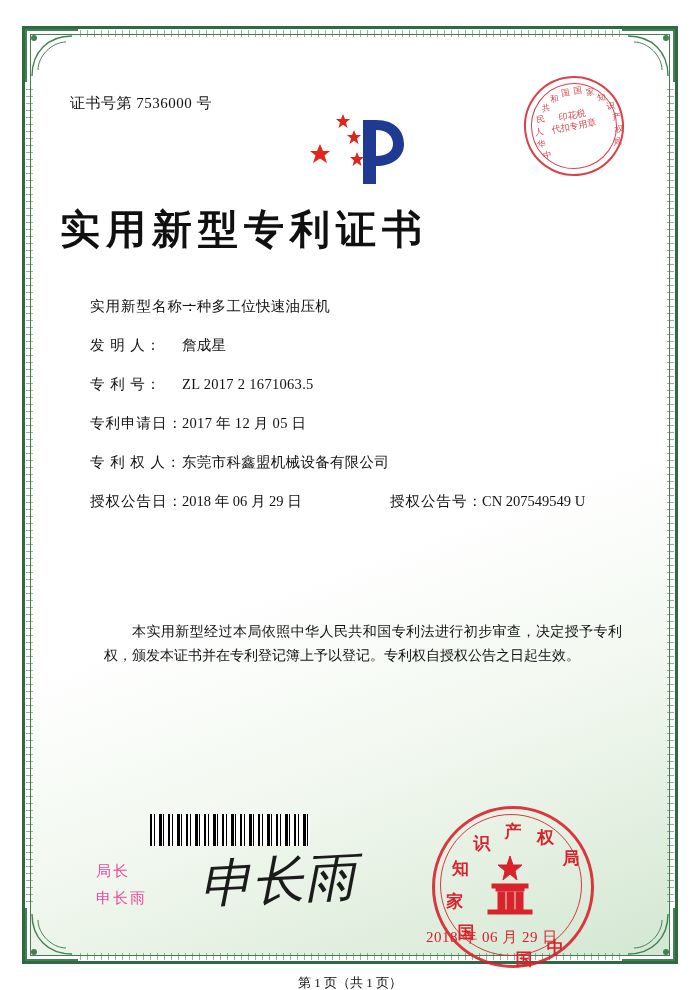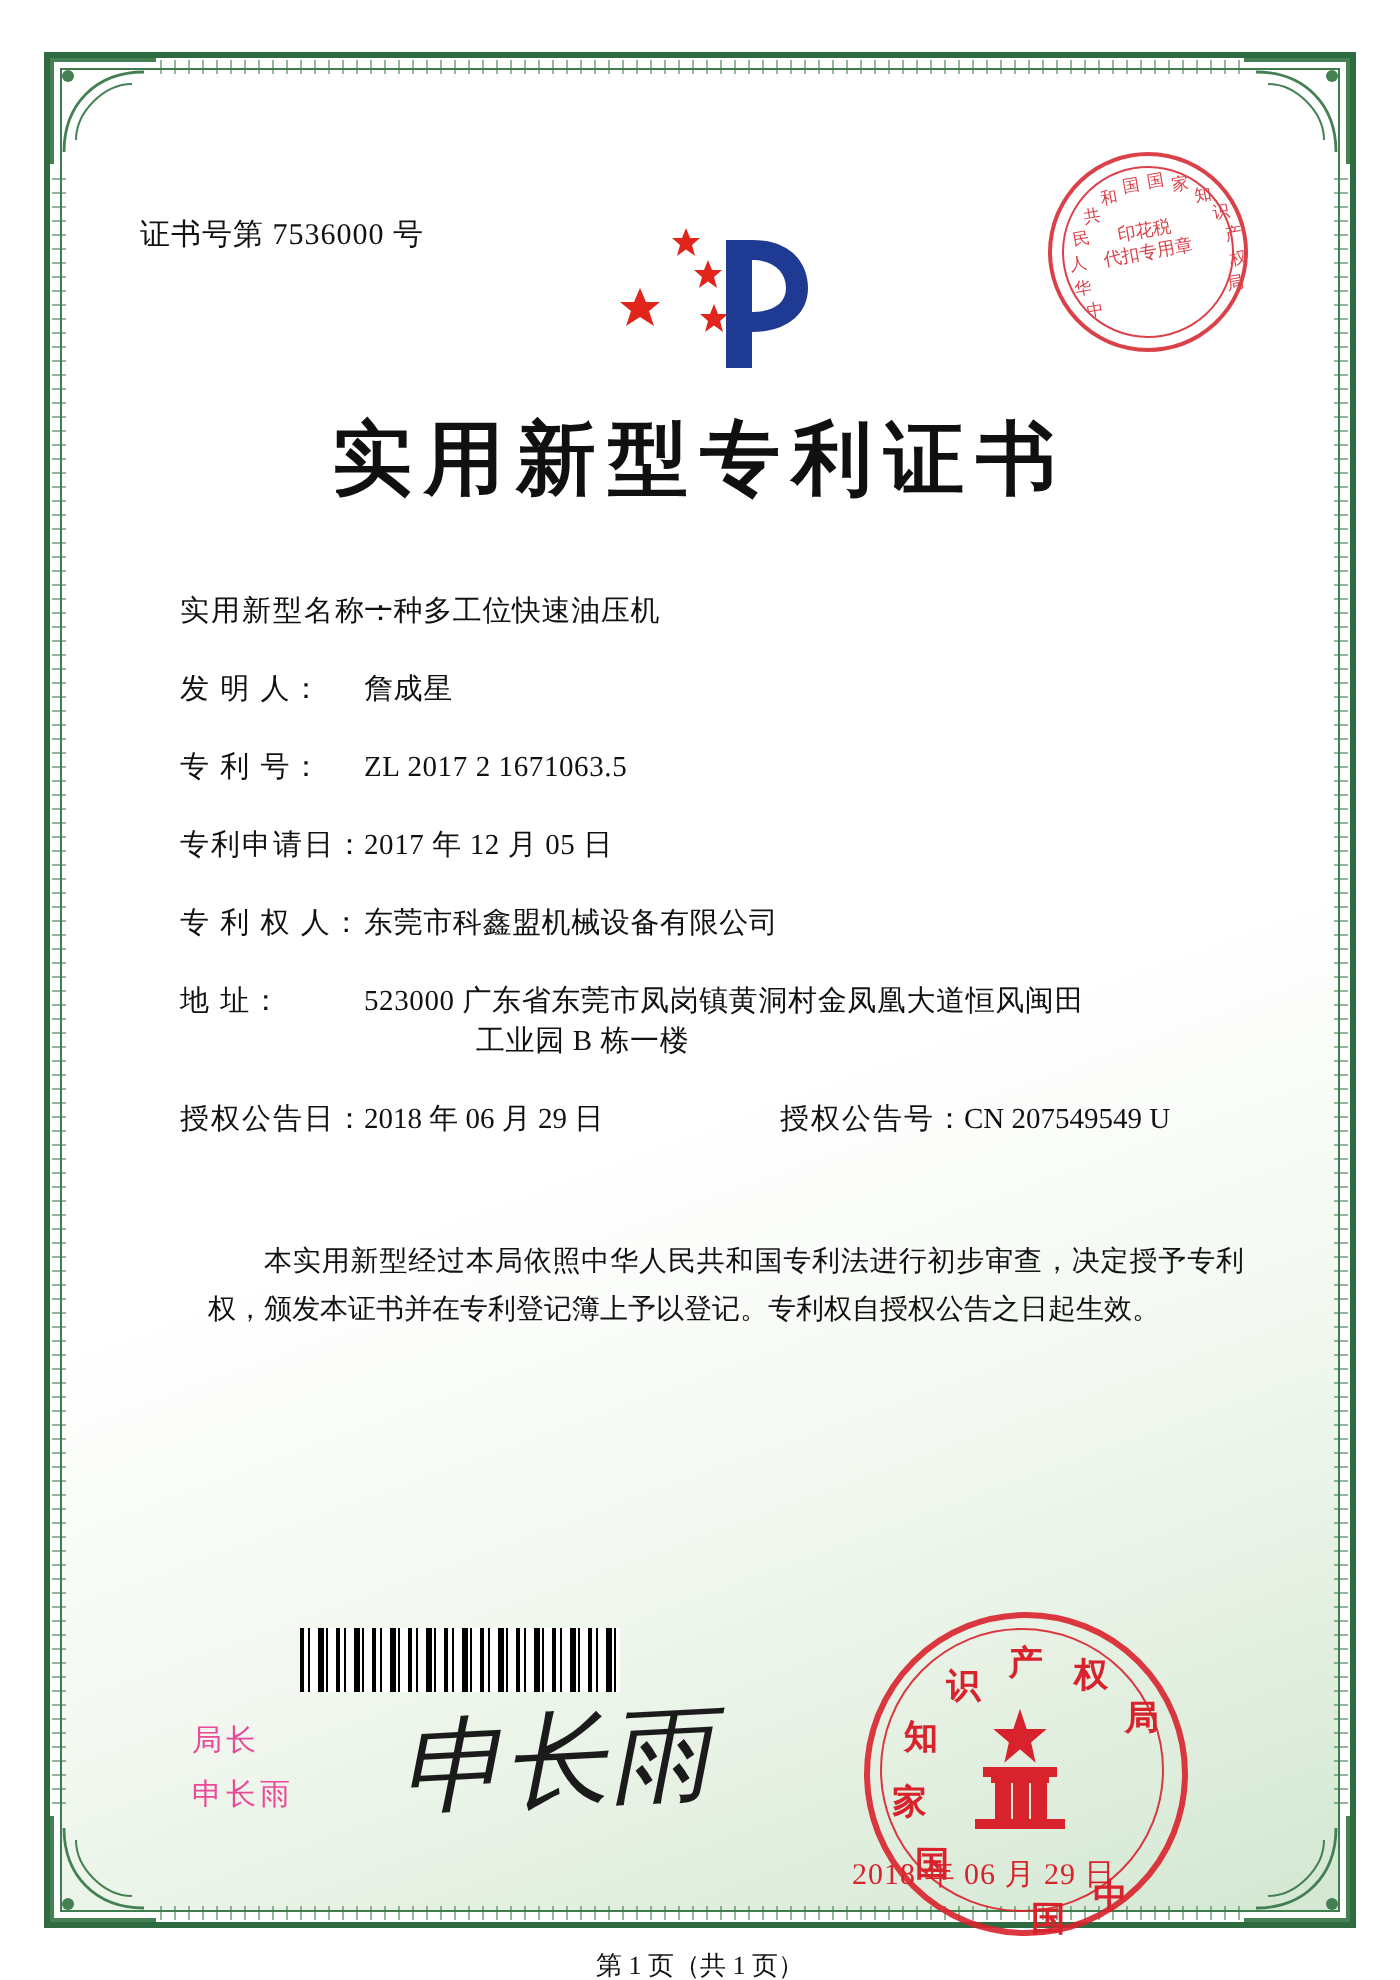--- a/index.html
+++ b/index.html
@@ -87,21 +87,21 @@
     position: absolute;
     left: 60px;
     top: 66px;
     width: 580px;
     height: 858px;
   }
 
   .cert-no {
     position: absolute;
     left: 10px;
-    top: 42px;
+    top: 28px;
     font-size: 15px;
     color: #111;
     letter-spacing: .5px;
   }
 
   
   .emblem {
     position: absolute;
     left: 240px;
     top: 38px;
@@ -149,21 +149,21 @@
     top: 50%;
     transform-origin: 0 0;
     white-space: nowrap;
   }
 
   .title {
     position: absolute;
     left: 0;
     top: 136px;
     width: 580px;
-    text-align: center;
+    text-align: left;
     font-size: 40px;
     font-weight: bold;
     letter-spacing: 6px;
     color: #101010;
     font-family: "DejaVu Serif", serif;
   }
 
   
   .fields {
     position: absolute;
@@ -429,27 +429,20 @@
       <div class="field-row">
         <div class="field-label">专利申请日：</div>
         <div class="field-value">2017 年 12 月 05 日</div>
       </div>
 
       <div class="field-row">
         <div class="field-label">专 利 权 人：</div>
         <div class="field-value">东莞市科鑫盟机械设备有限公司</div>
       </div>
 
-      <div class="field-row">
-        <div class="field-label">地        址：</div>
-        <div class="field-value">
-          <span>523000 广东省东莞市凤岗镇黄洞村金凤凰大道恒风闽田</span>
-          <span class="line2">工业园 B 栋一楼</span>
-        </div>
-      </div>
 
       <div class="row-two-col">
         <div class="col left">
           <div class="lab">授权公告日：</div>
           <div>2018 年 06 月 29 日</div>
         </div>
         <div class="col">
           <div class="lab">授权公告号：</div>
           <div>CN 207549549 U</div>
         </div>

